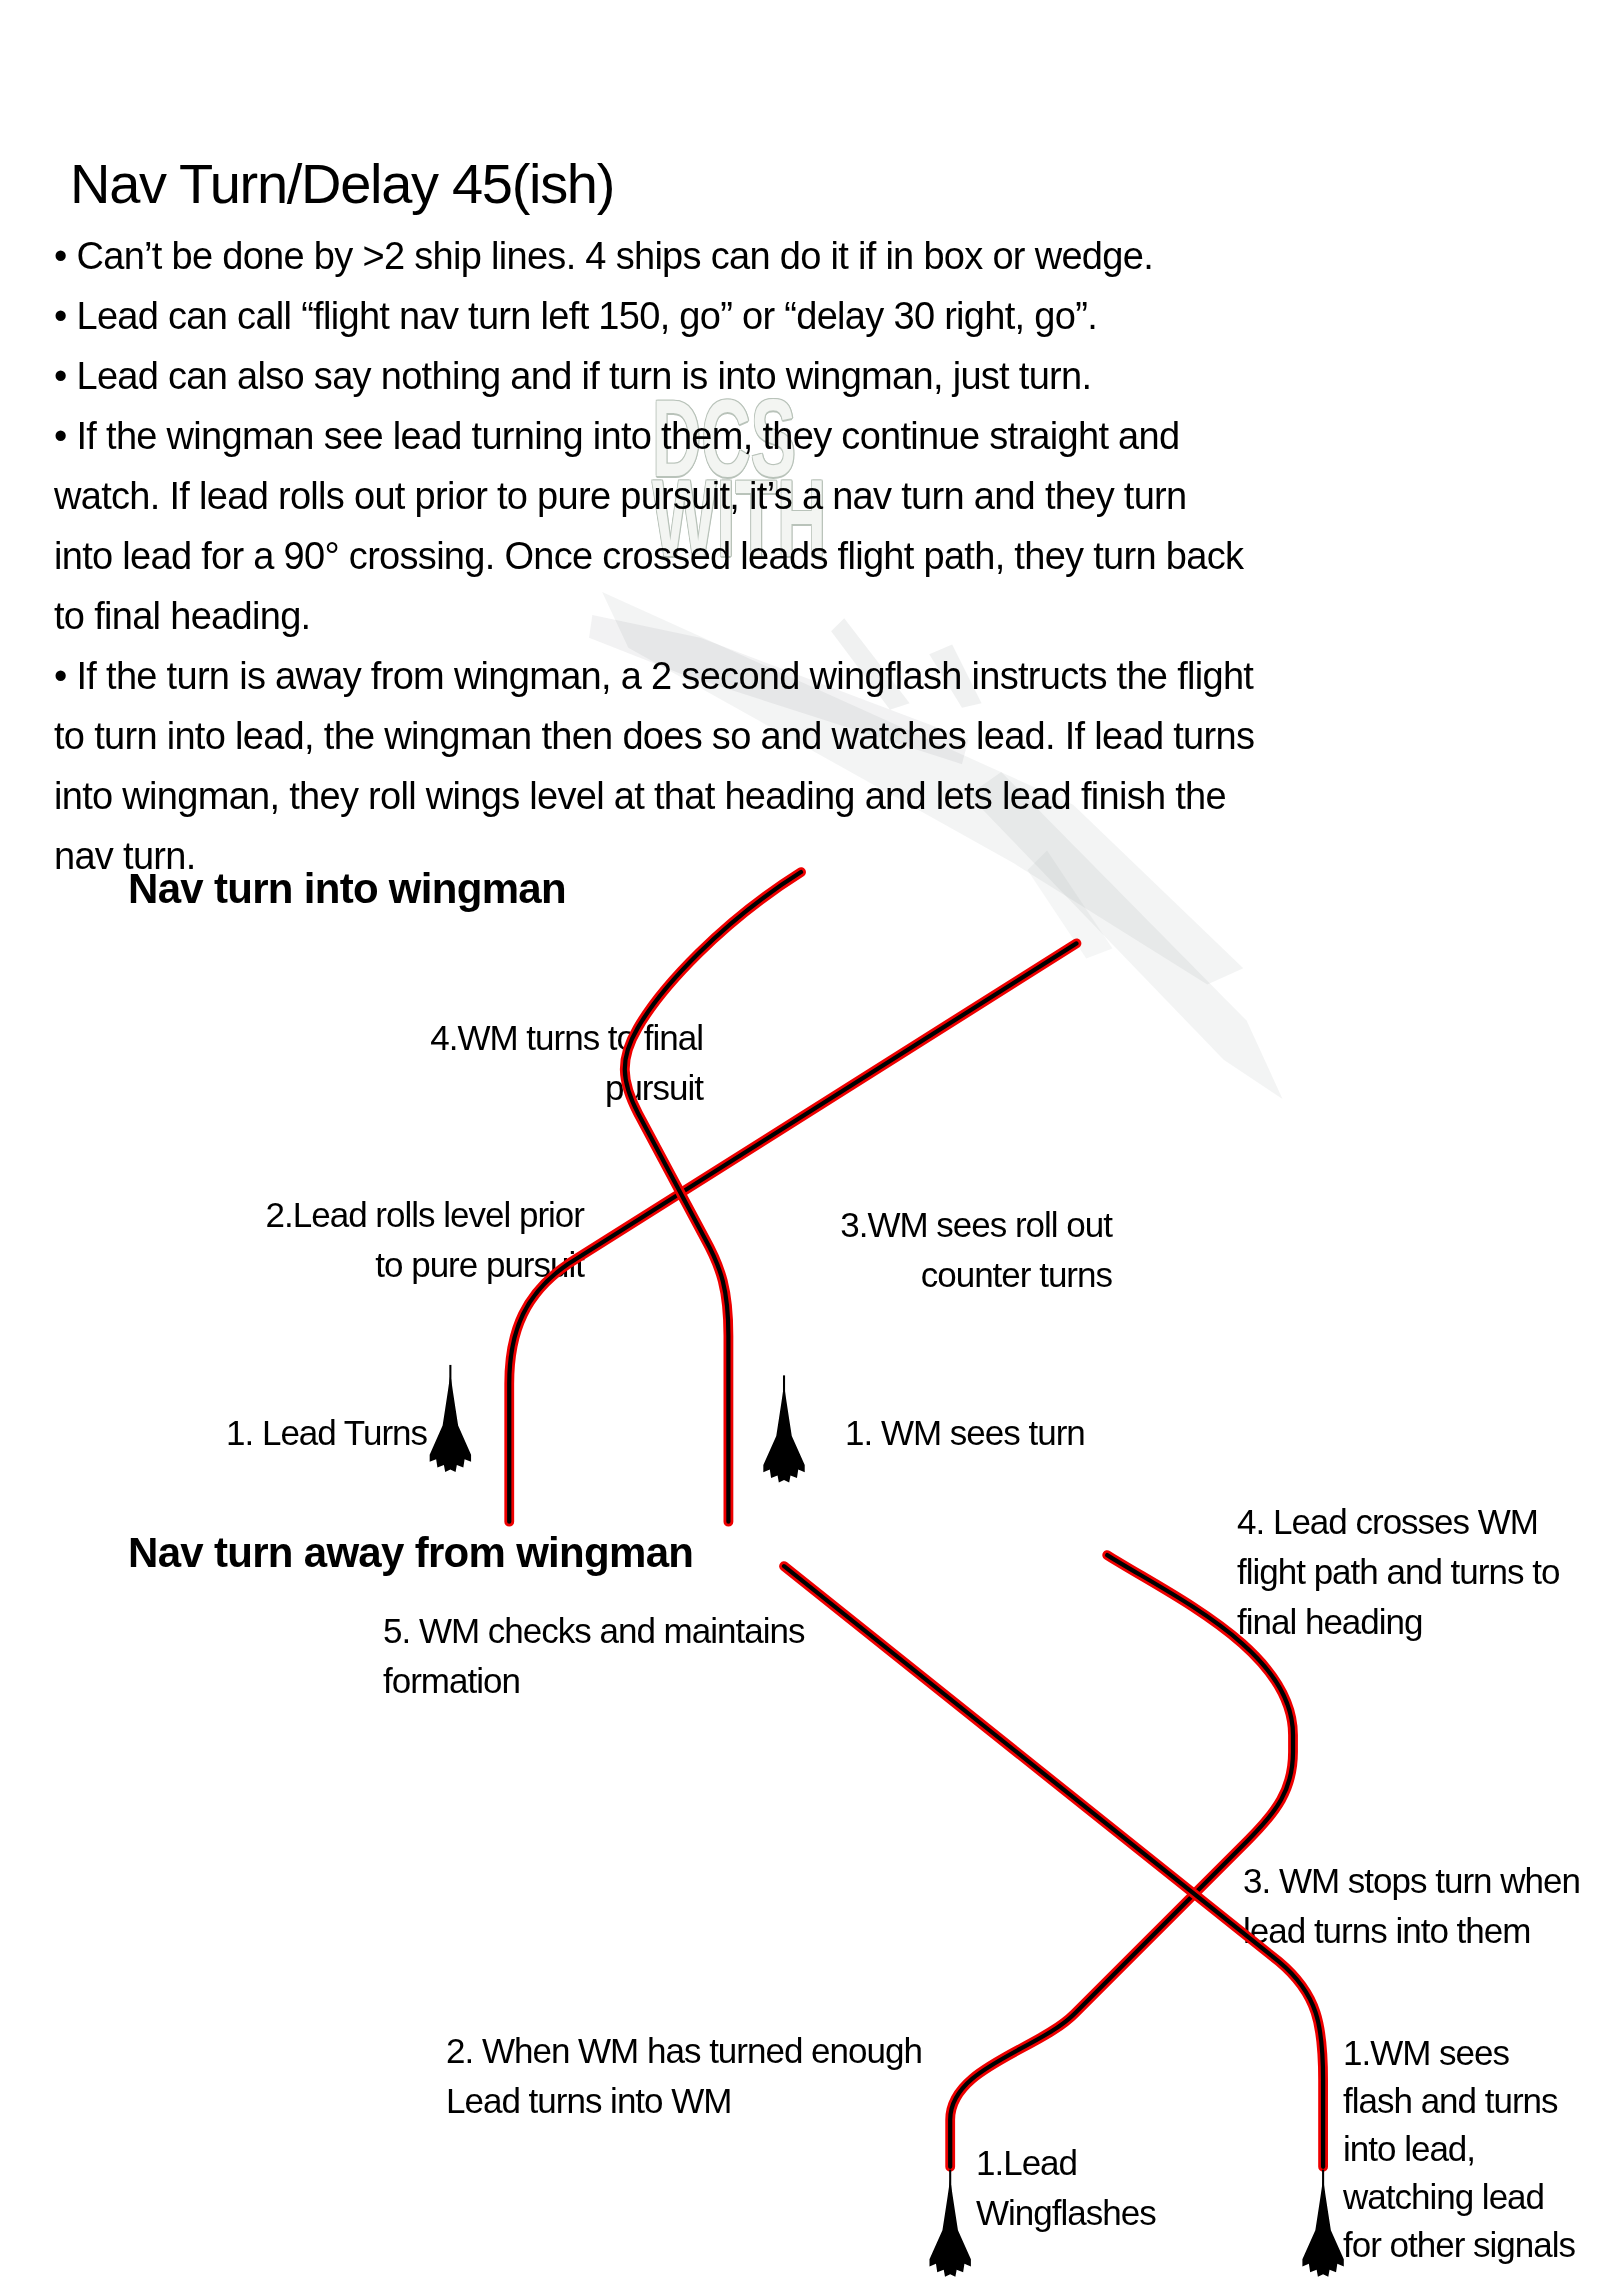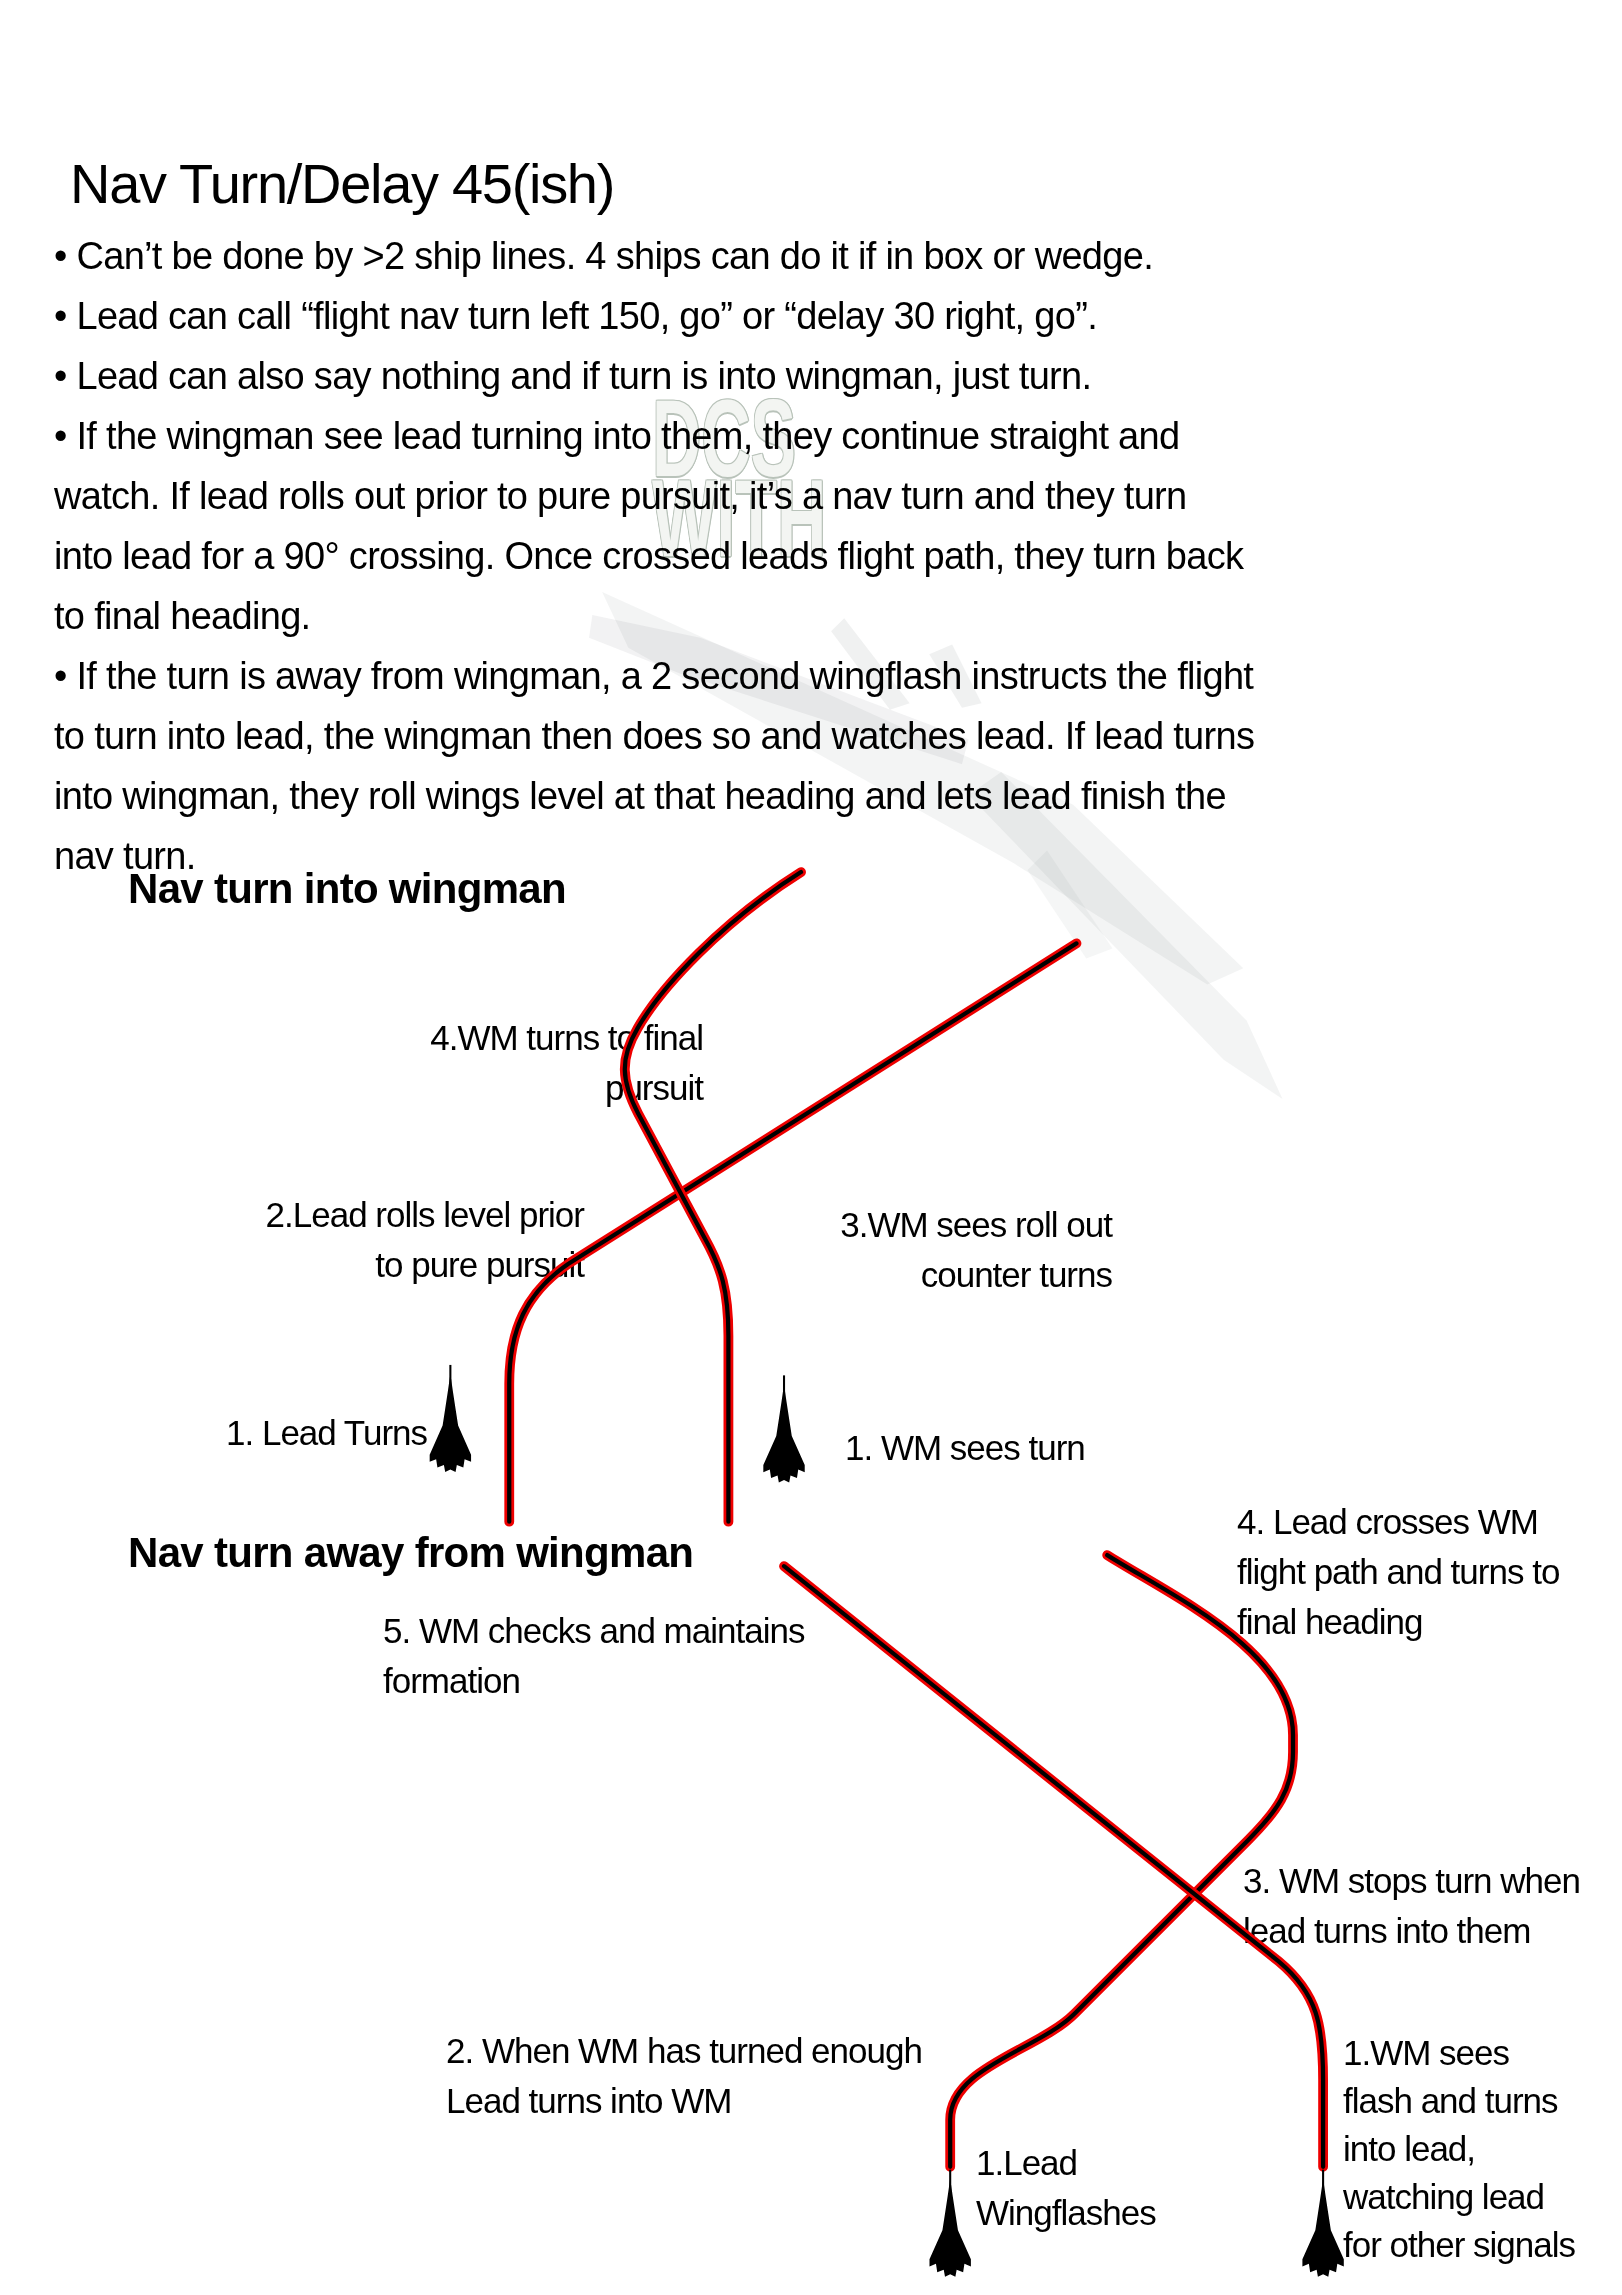--- a/index.html
+++ b/index.html
@@ -93,21 +93,21 @@
     <div>to pure pursuit</div>
   </div>
 
   <div class="lbl ctr text-layer" style="left:690px; top:1200px; width:422px;">
     <div>3.WM sees roll out</div>
     <div>counter turns</div>
   </div>
 
   <div class="lbl text-layer" style="left:226px; top:1408px;">1. Lead Turns</div>
 
-  <div class="lbl text-layer" style="left:845px; top:1408px;margin-top:15px;">1. WM sees turn</div>
+  <div class="lbl text-layer" style="left:845px; top:1408px;">1. WM sees turn</div>
 
   <div class="abs text-layer sec-title" style="left:128px; top:1529px;">Nav turn away from wingman</div>
 
   <div class="lbl text-layer" style="left:1237px; top:1497px;">
     <div>4. Lead crosses WM</div>
     <div>flight path and turns to</div>
     <div>final heading</div>
   </div>
 
   <div class="lbl text-layer" style="left:383px; top:1606px;">

